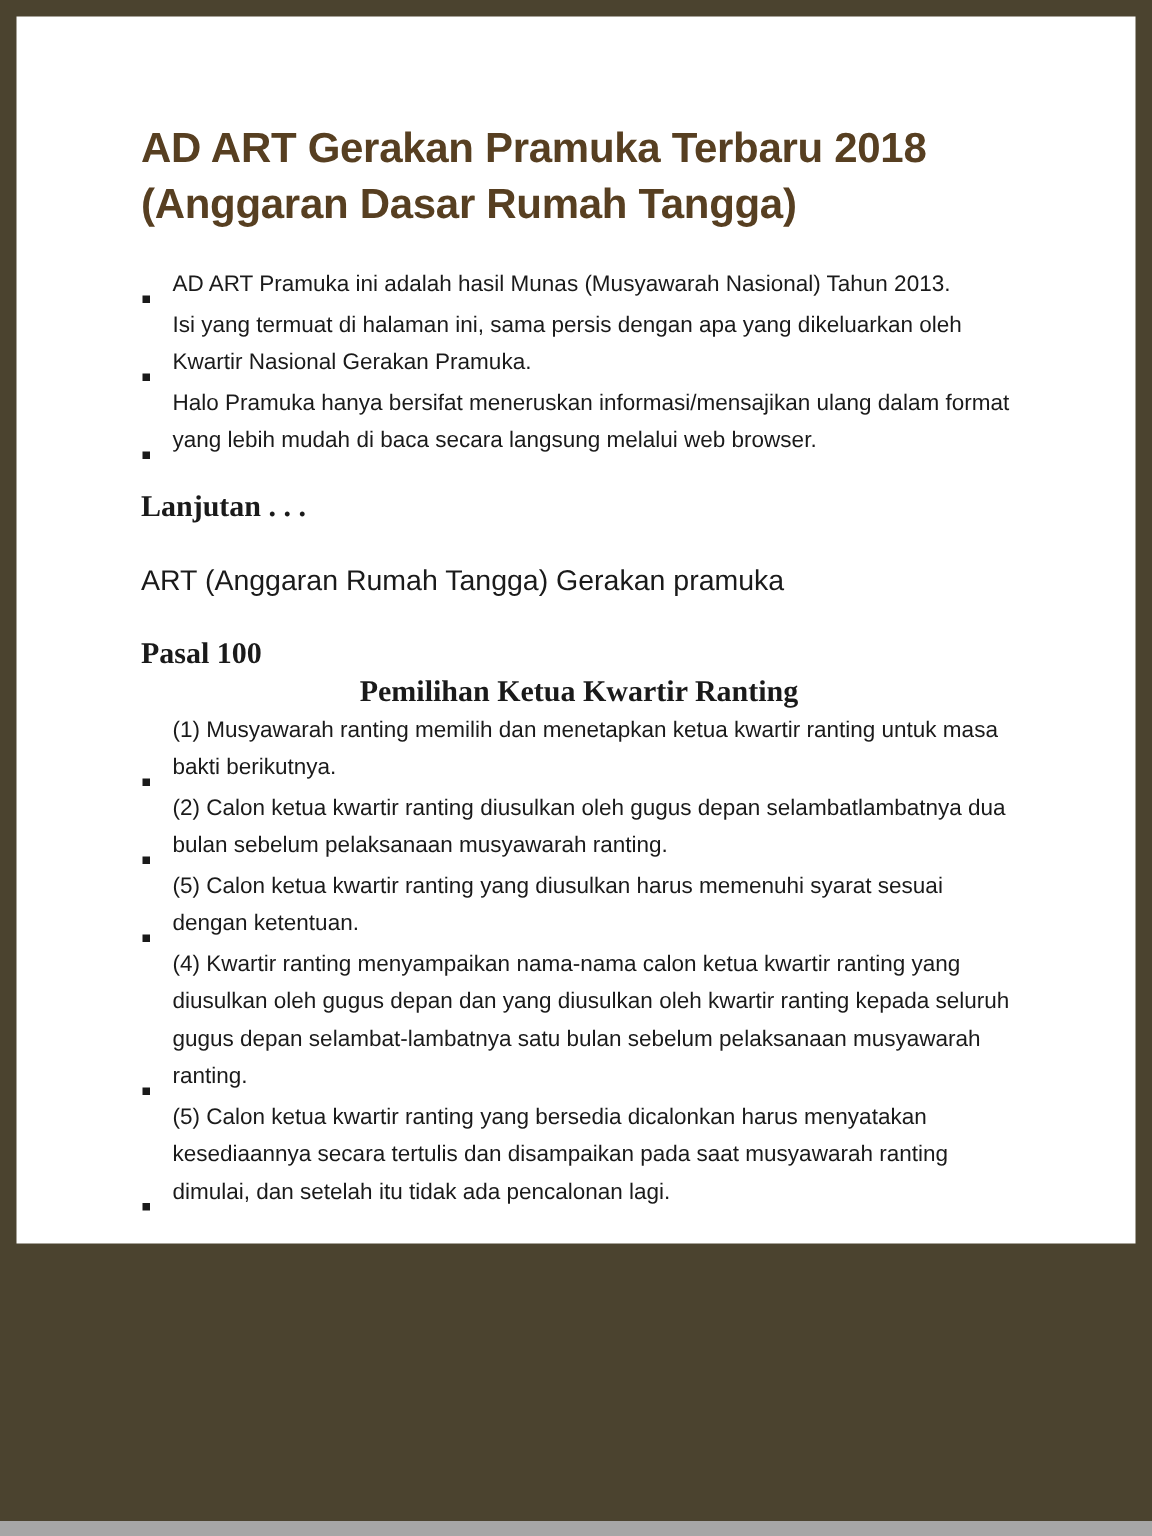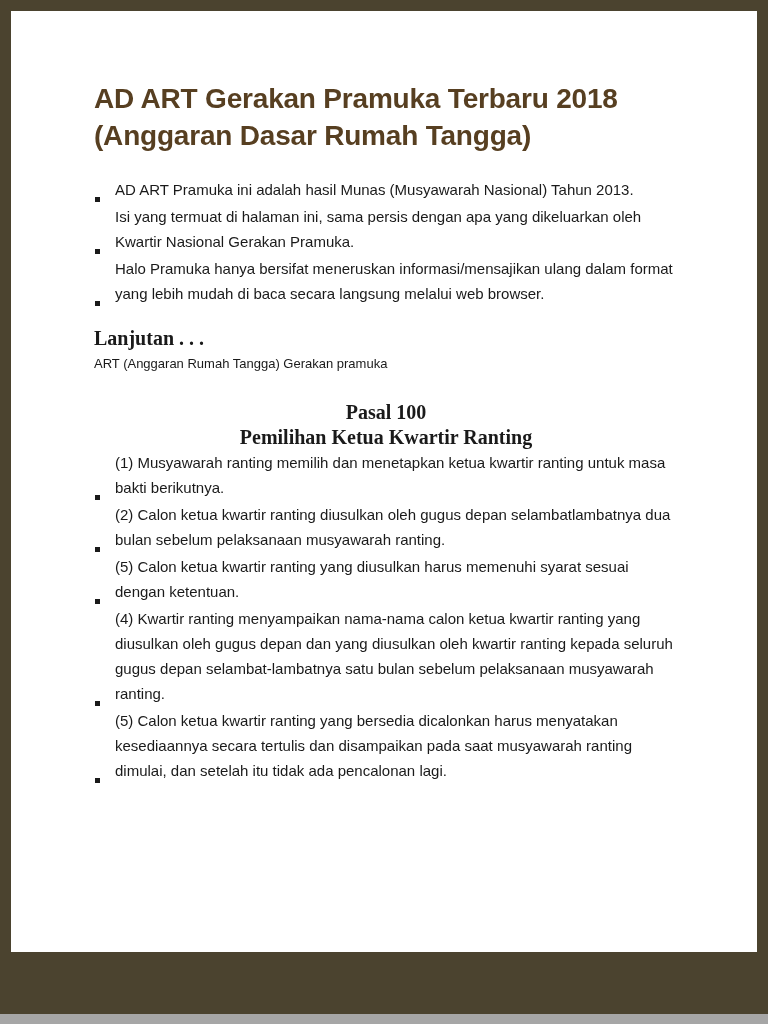--- a/index.html
+++ b/index.html
@@ -13,21 +13,21 @@
   html,body{width:768px;height:1024px;}
   body{
     position:relative;
     background:var(--frame);
     font-family:"Liberation Sans","DejaVu Sans",sans-serif;
     overflow:hidden;
   }
   .doc-page{
     position:absolute;
     left:11px; top:11px;
-    width:746px; height:941px;
+    width:746px; height:818px;
     background:var(--page-background);
     padding:0 79px 0 83px;
     overflow:hidden;
   }
   .bottom-bar{
     position:absolute;
     left:0; bottom:0;
     width:768px; height:10px;
     background:var(--bottom-bar);
   }
@@ -59,25 +59,26 @@
   .bullet-text{flex:1;}
   .serif-heading{
     font-family:"Liberation Serif","DejaVu Serif",serif;
     font-weight:700;
     font-size:20px;
     line-height:25px;
     color:var(--body-text);
   }
   .lanjutan-heading{margin-top:20px;}
   .subtitle{
-    font-size:13px;
+    font-size:19px;
     line-height:25px;
     color:var(--body-text);
+    margin-top:24px;
   }
-  .pasal-number{margin-top:24px;text-align:center;}
+  .pasal-number{margin-top:24px;text-align:left;}
   .pasal-title{text-align:center;}
 </style>
 </head>
 <body>
 
 <div class="doc-page">
 
   <h1 class="doc-title">AD ART Gerakan Pramuka Terbaru 2018 (Anggaran Dasar Rumah Tangga)</h1>
 
   <div class="bullet-list intro-list">

